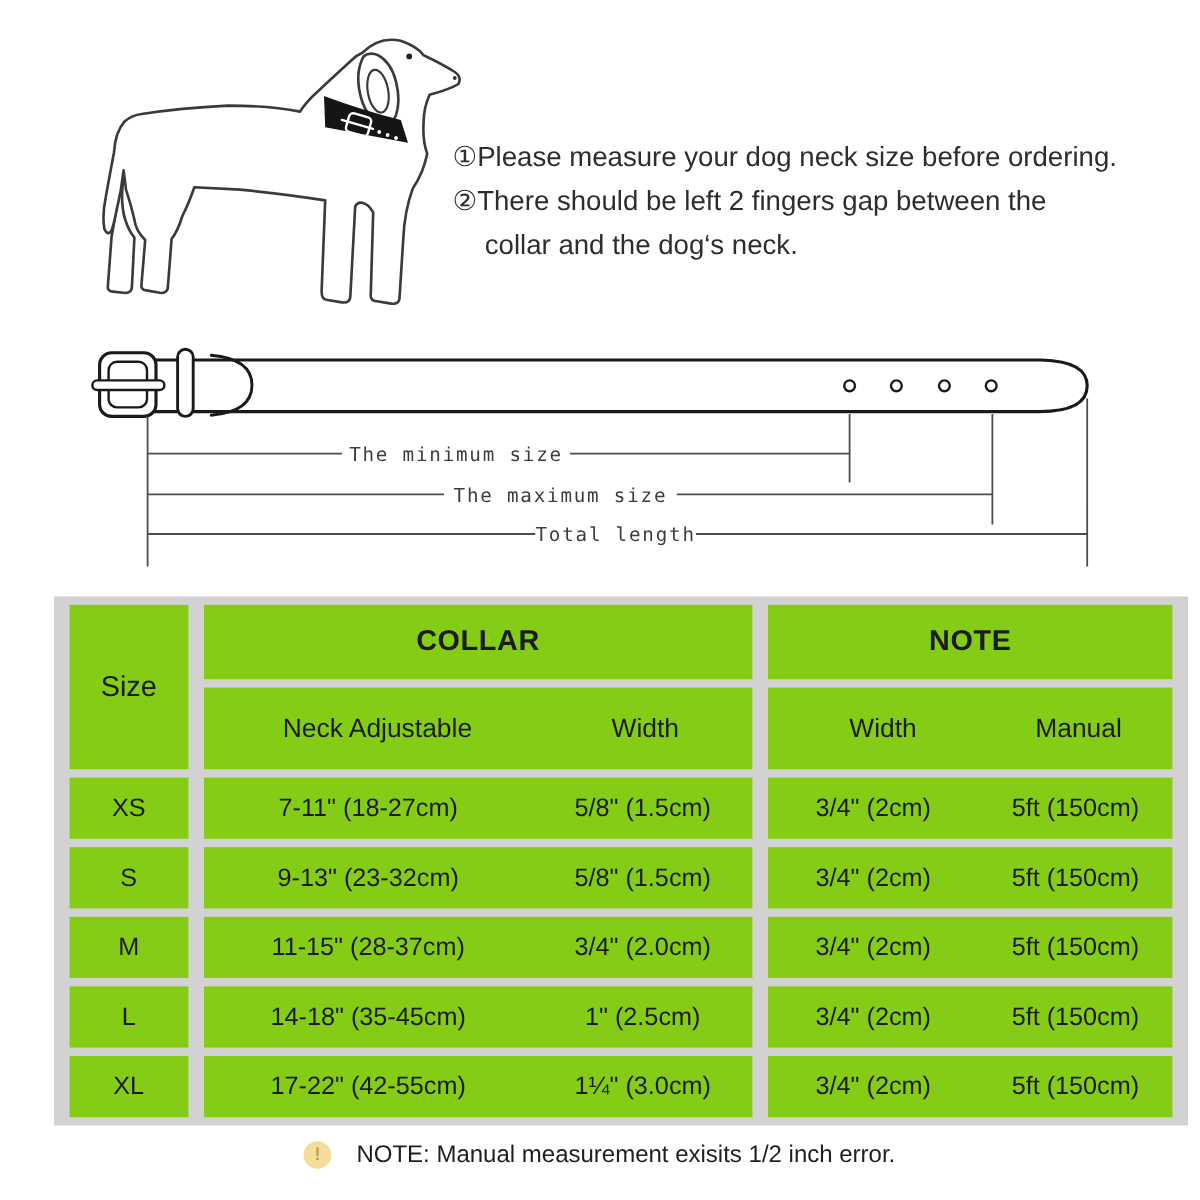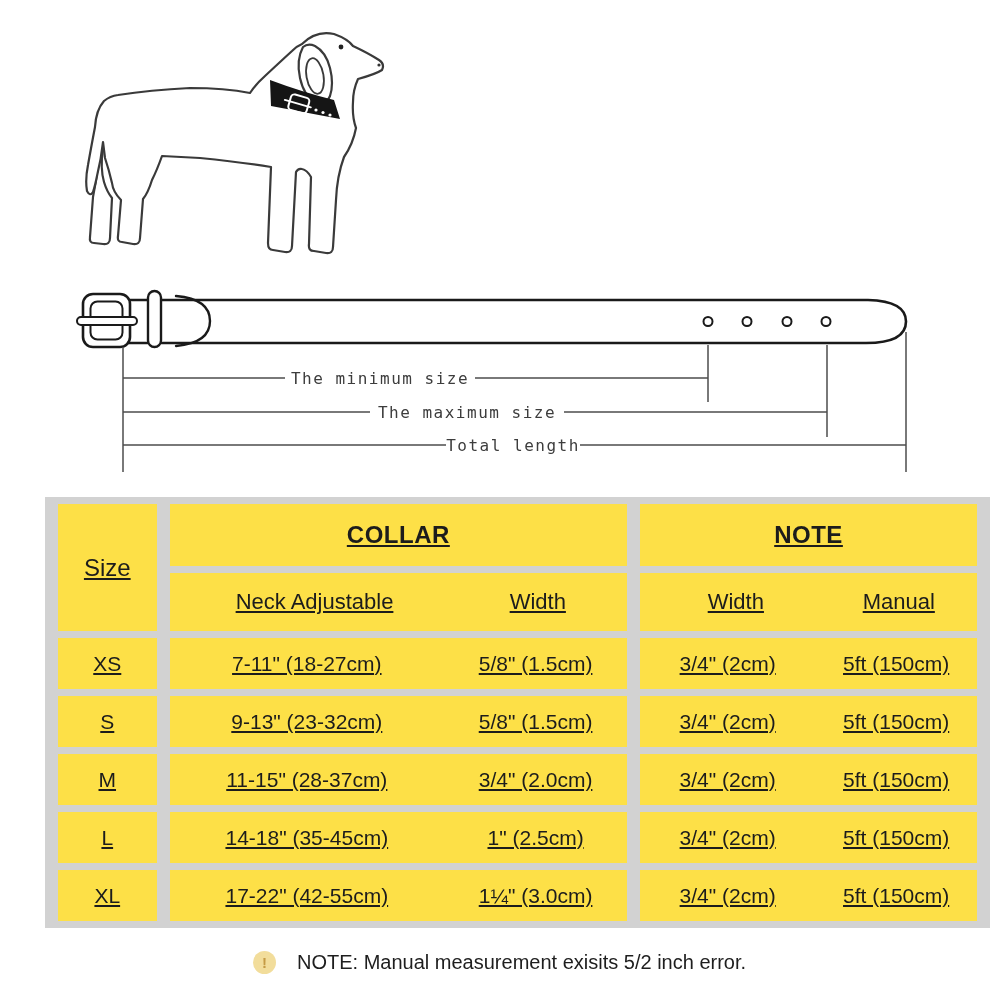--- a/index.html
+++ b/index.html
@@ -7,23 +7,23 @@
         font-family:"Liberation Sans","DejaVu Sans",sans-serif;color:#1c1c1c;}
   svg{position:absolute;left:0;top:0;}
   
   .instructions{position:absolute;left:377px;top:112px;font-size:23px;line-height:37px;color:#2d2d2d;}
   .instructions .cont{padding-left:27px;}
   
   .meas-label{font-family:"DejaVu Sans Mono","Liberation Mono",monospace;font-size:16px;letter-spacing:1.5px;fill:#3d3d3d;}
   
   .size-table{position:absolute;left:45px;top:497px;width:945px;border-collapse:separate;
               border-spacing:13px 7px;background:#d2d2d2;table-layout:fixed;}
-  .size-table td{background:#fde047;vertical-align:middle;text-align:center;padding:0;text-decoration:underline;}
+  .size-table td{background:#84cc16;vertical-align:middle;text-align:center;padding:0;}
   .size-table .h1 td{height:62px;}
-  .size-table .h2 td{height:58px;padding-left:11px;}
+  .size-table .h2 td{height:68px;padding-left:11px;}
   .size-table .data td{height:51px;}
   .group-h{font-weight:bold;font-size:24px;letter-spacing:0.5px;}
   .size-h{font-size:24px;margin-top:26px;}
   .sub-h{font-size:22px;}
   .size-cell{font-size:21px;}
   .pair{display:flex;width:100%;align-items:center;font-size:21px;}
   .sub-h .pair{font-size:22px;}
   .pair span{display:block;text-align:center;}
   .pair.c span:first-child{width:60%;}
   .pair.c span:last-child{width:40%;}
@@ -122,20 +122,25 @@
       <line x1="123" y1="445" x2="446" y2="445"></line>
       <line x1="580" y1="445" x2="906" y2="445"></line>
     </g>
     <g stroke="none">
       <text class="meas-label" x="380" y="384" text-anchor="middle">The minimum size</text>
       <text class="meas-label" x="467" y="418" text-anchor="middle">The maximum size</text>
       <text class="meas-label" x="513" y="451" text-anchor="middle">Total length</text>
     </g>
   </svg>
 
+  <div class="instructions">
+    <div>①Please measure your dog neck size before ordering.</div>
+    <div>②There should be left 2 fingers gap between the</div>
+    <div class="cont">collar and the dog‘s neck.</div>
+  </div>
 
   <table class="size-table">
     <colgroup>
         <col style="width:98px">
         <col style="width:455px">
         <col style="width:335px">
       </colgroup>
     <tbody>
       <tr class="h1">
         <td class="size-h" rowspan="2">Size</td>
@@ -230,16 +235,16 @@
           <span>3/4" (2cm)</span>
           <span>5ft (150cm)</span>
         </div>
           </td>
       </tr>
     </tbody>
   </table>
 
   <div class="note">
     <div class="note-icon">!</div>
-    <div class="note-text">NOTE: Manual measurement exisits 5/2 inch error.</div>
+    <div class="note-text">NOTE: Manual measurement exisits 1/2 inch error.</div>
   </div>
 
 </div>
 
 </body></html>

